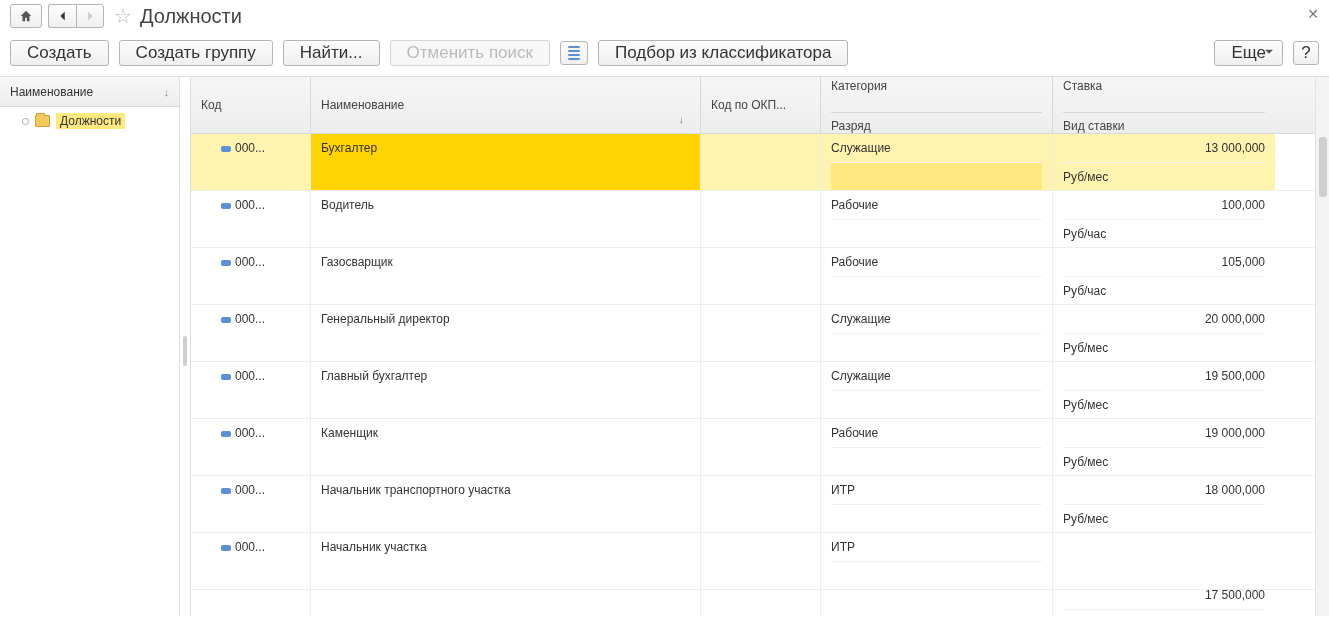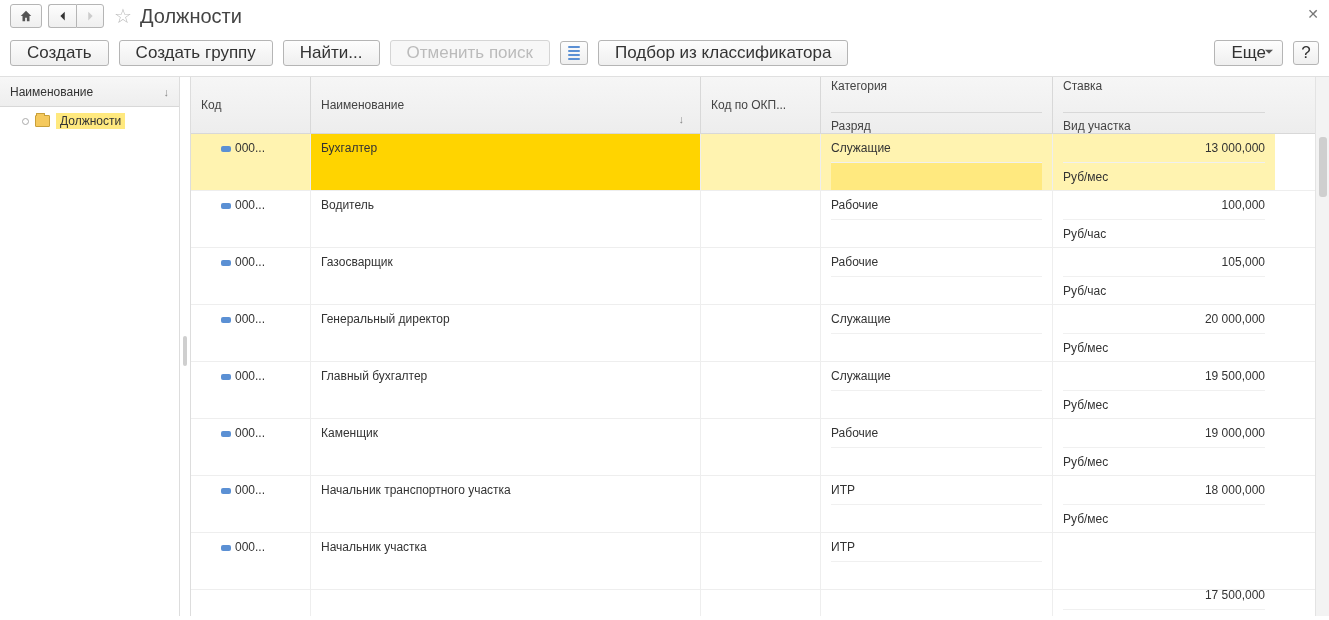--- a/index.html
+++ b/index.html
@@ -285,21 +285,21 @@
       </div>
       <div class="gh-cell gh-single">
         <span>Код по ОКП...</span>
       </div>
       <div class="gh-cell gh-double">
         <div class="gh-top">Категория</div>
         <div class="gh-sub">Разряд</div>
       </div>
       <div class="gh-cell gh-double" style="border-right:none">
         <div class="gh-top">Ставка</div>
-        <div class="gh-sub">Вид участка</div>
+        <div class="gh-sub">Вид ставки</div>
       </div>
     </div>
 
     <div class="grid-body" id="grid-body">
         <div class="data-row selected">
           <div class="dr-cell c1">
             <span class="row-indicator"></span>
             <span>000...</span>
           </div>
           <div class="dr-cell c2">Бухгалтер</div>

